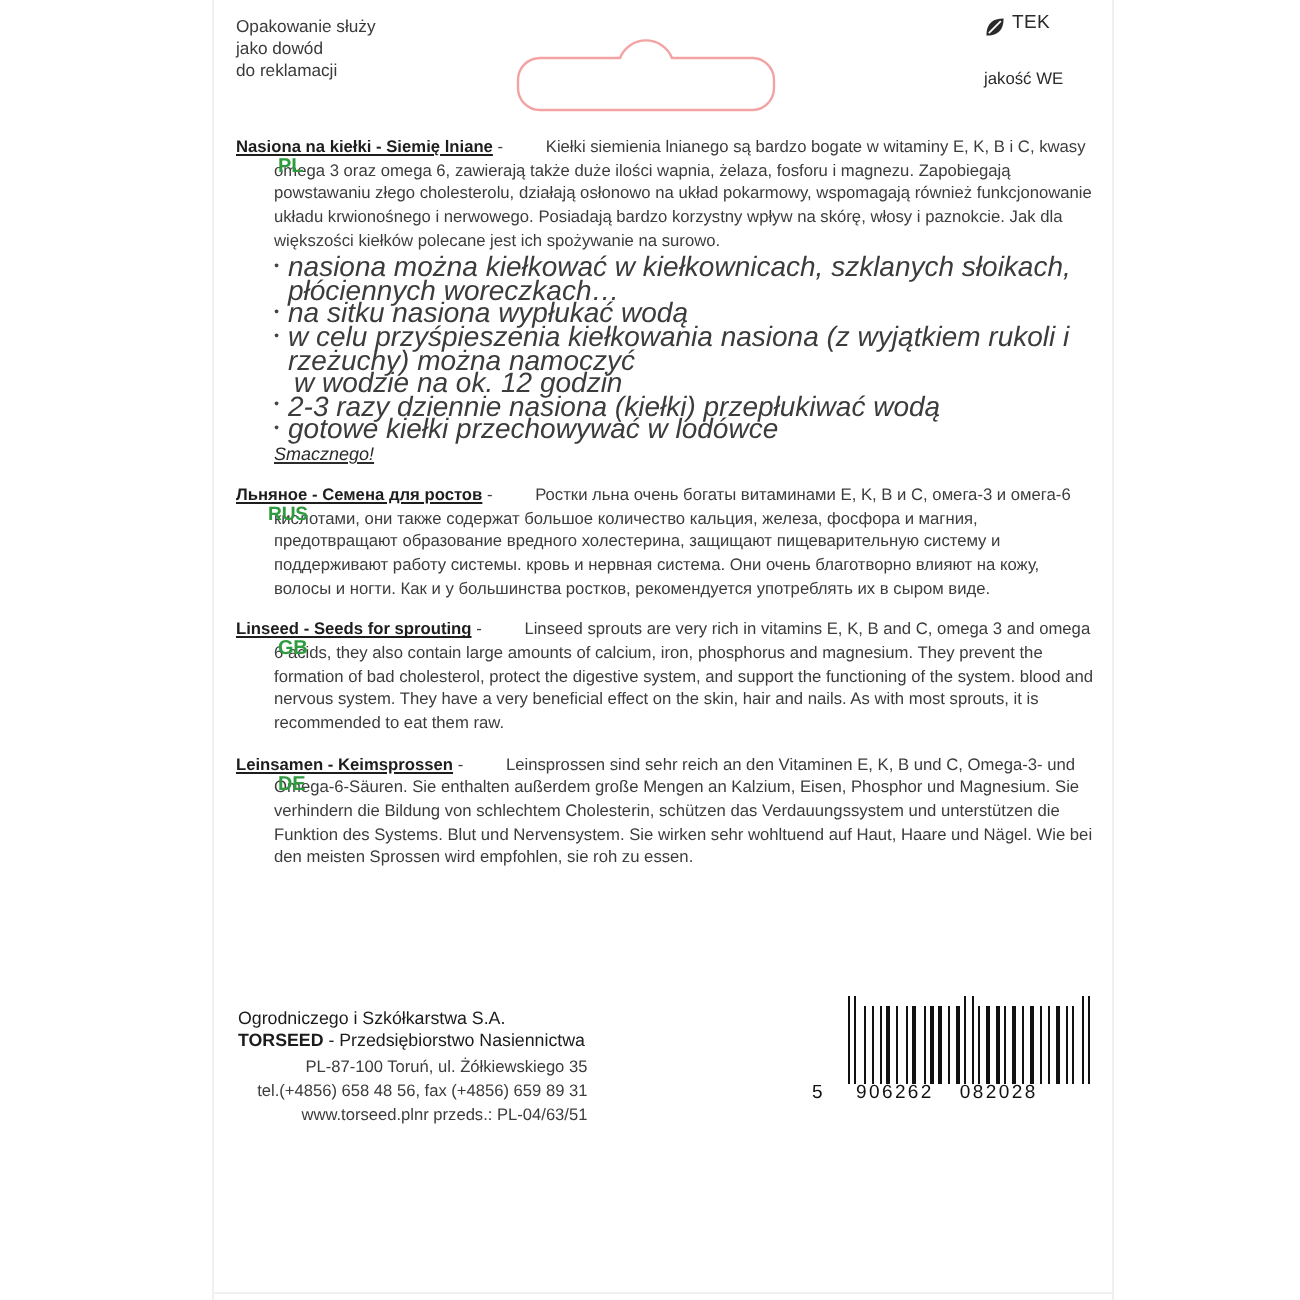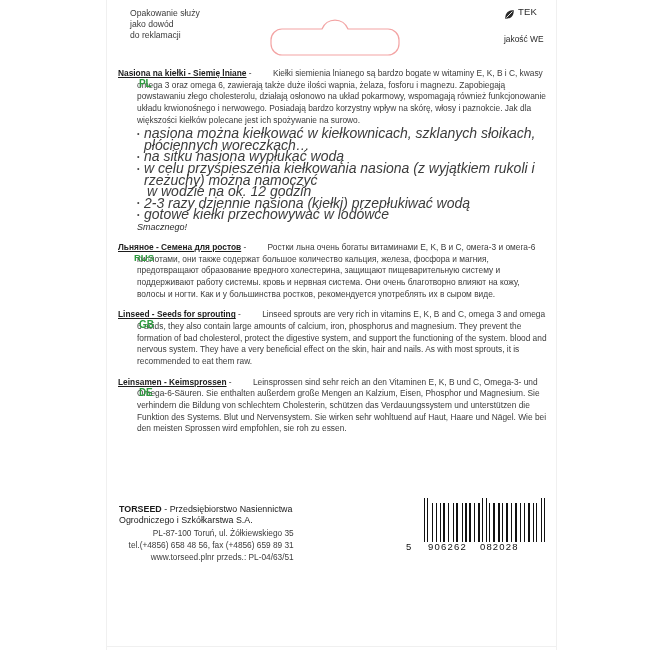--- a/index.html
+++ b/index.html
@@ -43,21 +43,20 @@
     background: #f0f0f0;
   }
 
   
   #header {
     position: absolute;
     left: 106px;
     top: 0;
     width: 450px;
     height: 68px;
-    margin-left: 12px;
   }
   .header-note {
     position: absolute;
     left: 12px;
     top: 8px;
     font-size: 8.6px;
     line-height: 11.2px;
     color: #3a3a3a;
     white-space: pre-line;
   }
@@ -169,20 +168,21 @@
     font-size: 7px;
     color: #444;
   }
   .prod-list li.cont::before { content: ""; }
   .prod-list li.cont { padding-left: 10px; }
   .bon-appetit {
     font-size: 9px;
     font-style: italic;
     color: #2b2b2b;
     margin-top: 1px;
+    text-decoration: underline;
   }
 
   
   #footer {
     position: absolute;
     left: 106px;
     top: 504px;
     width: 450px;
     height: 62px;
   }
@@ -322,24 +322,24 @@
         <span class="pl-first">
           <b>Leinsamen - Keimsprossen</b><span> - </span>
         </span><span>Leinsprossen sind sehr reich an den Vitaminen E, K, B und C, Omega-3- und Omega-6-Säuren. Sie enthalten außerdem große Mengen an Kalzium, Eisen, Phosphor und Magnesium. Sie verhindern die Bildung von schlechtem Cholesterin, schützen das Verdauungssystem und unterstützen die Funktion des Systems. Blut und Nervensystem. Sie wirken sehr wohltuend auf Haut, Haare und Nägel. Wie bei den meisten Sprossen wird empfohlen, sie roh zu essen.</span>
       </div>
     </div>
   </div>
 
   <div id="footer">
 
     <div class="company-block">
+      <div class="company-name">Ogrodniczego i Szkółkarstwa S.A.</div>
       <div class="company-name">
         <b>TORSEED</b><span> - Przedsiębiorstwo Nasiennictwa</span>
       </div>
-      <div class="company-name">Ogrodniczego i Szkółkarstwa S.A.</div>
       <div class="company-addr">PL-87-100 Toruń, ul. Żółkiewskiego 35</div>
       <div class="company-addr">tel.(+4856) 658 48 56, fax (+4856) 659 89 31</div>
       <div class="company-addr addr-row-split">
         <span class="col1">www.torseed.pl</span>
         <span>nr przeds.: PL-04/63/51</span>
       </div>
     </div>
 
     <div class="barcode-block">
       <div class="barcode-bars">

